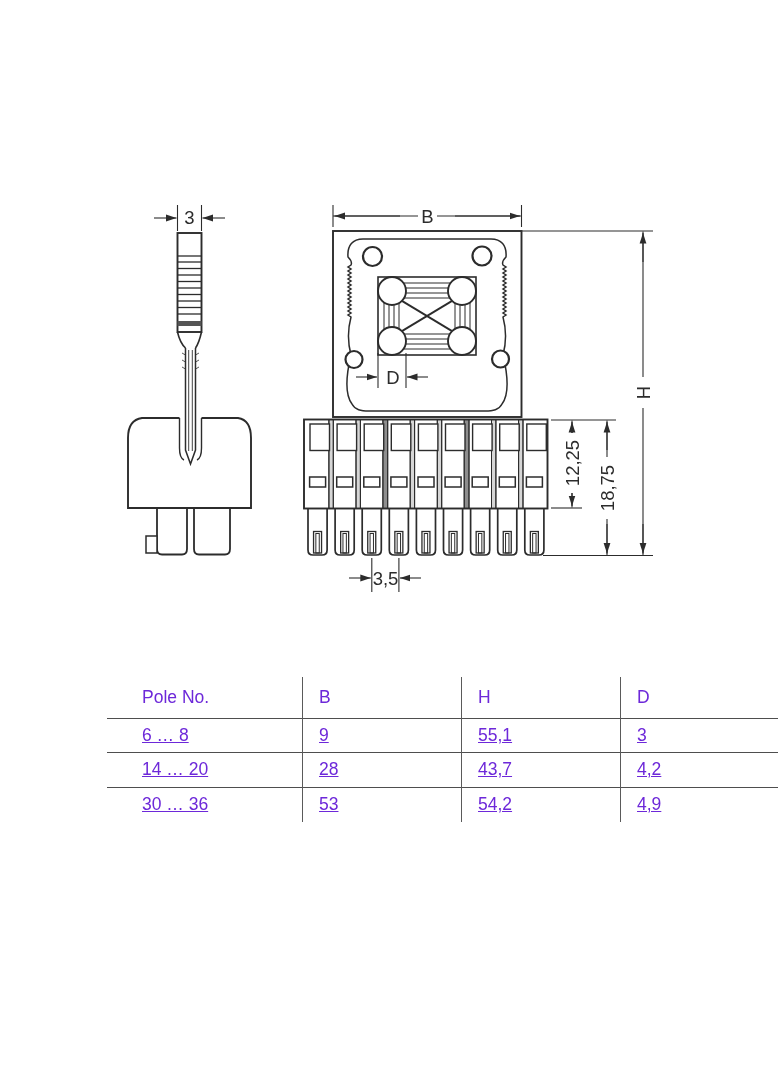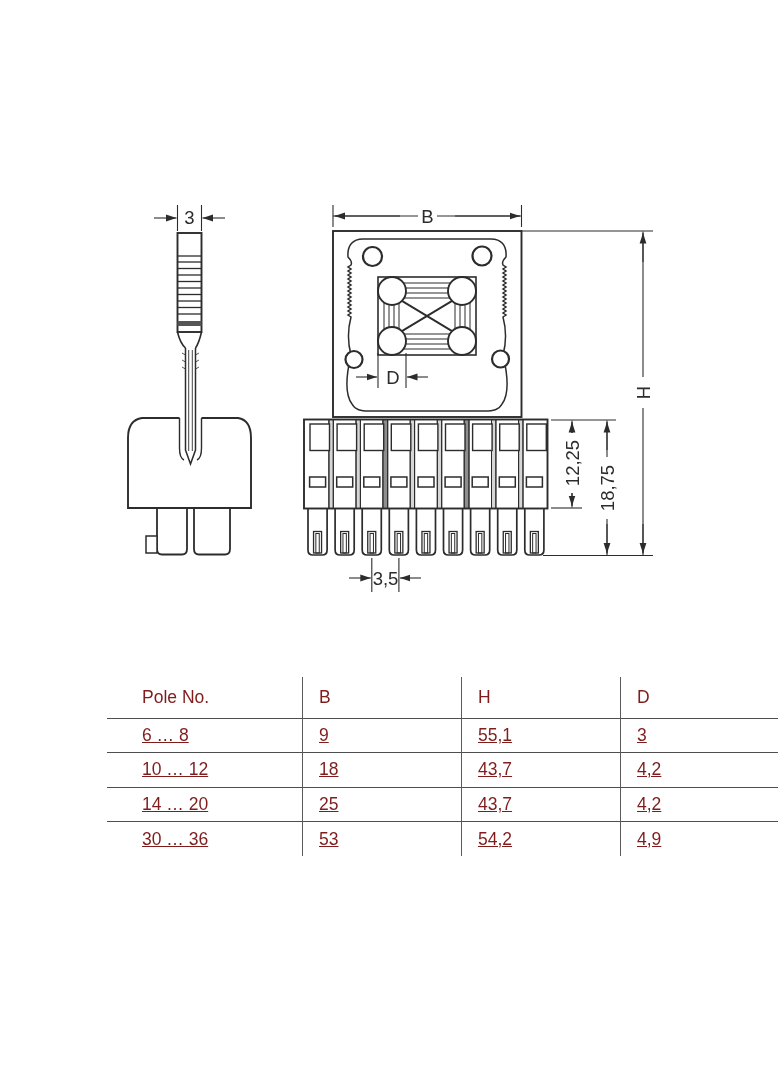--- a/index.html
+++ b/index.html
@@ -1,20 +1,20 @@
 <!DOCTYPE html>
 <html><head>
 <meta charset="utf-8">
 <style>
   html,body{margin:0;padding:0;background:#fff;}
   body{width:784px;height:1066px;position:relative;font-family:"Liberation Sans",sans-serif;}
   .drawing{position:absolute;top:0;left:0;}
   svg text{font-family:"Liberation Sans",sans-serif;font-size:18.5px;fill:#2c2c2c;}
   .spec-table{position:absolute;left:107px;top:677px;width:585px;border-collapse:collapse;
-              font-size:17.5px;color:#7f1d1d;table-layout:fixed;}
+              font-size:17.5px;color:#6d28d9;table-layout:fixed;}
   .spec-table th{font-weight:normal;}
   .spec-table th,.spec-table td{text-align:left;vertical-align:middle;padding:0;}
   .spec-table .c1{width:160px;padding-left:35px;}
   .spec-table .c2{width:142px;padding-left:16px;border-left:1.5px solid #5a5a5a;}
   .spec-table .c3{width:142px;padding-left:16px;border-left:1.5px solid #5a5a5a;}
   .spec-table .c4{width:141px;padding-left:16px;border-left:1.5px solid #5a5a5a;}
   .spec-table thead tr{height:41px;}
   .spec-table tbody tr{height:34.5px;border-top:1.7px solid #4e4e4e;text-decoration:underline;}
 </style>
 </head>
@@ -229,28 +229,22 @@
     </tr>
   </thead>
   <tbody>
     <tr>
       <td class="c1">6 … 8</td>
       <td class="c2">9</td>
       <td class="c3">55,1</td>
       <td class="c4">3</td>
     </tr>
     <tr>
-      <td class="c1">10 … 12</td>
-      <td class="c2">18</td>
-      <td class="c3">43,7</td>
-      <td class="c4">4,2</td>
-    </tr>
-    <tr>
       <td class="c1">14 … 20</td>
-      <td class="c2">25</td>
+      <td class="c2">28</td>
       <td class="c3">43,7</td>
       <td class="c4">4,2</td>
     </tr>
     <tr>
       <td class="c1">30 … 36</td>
       <td class="c2">53</td>
       <td class="c3">54,2</td>
       <td class="c4">4,9</td>
     </tr>
   </tbody>

